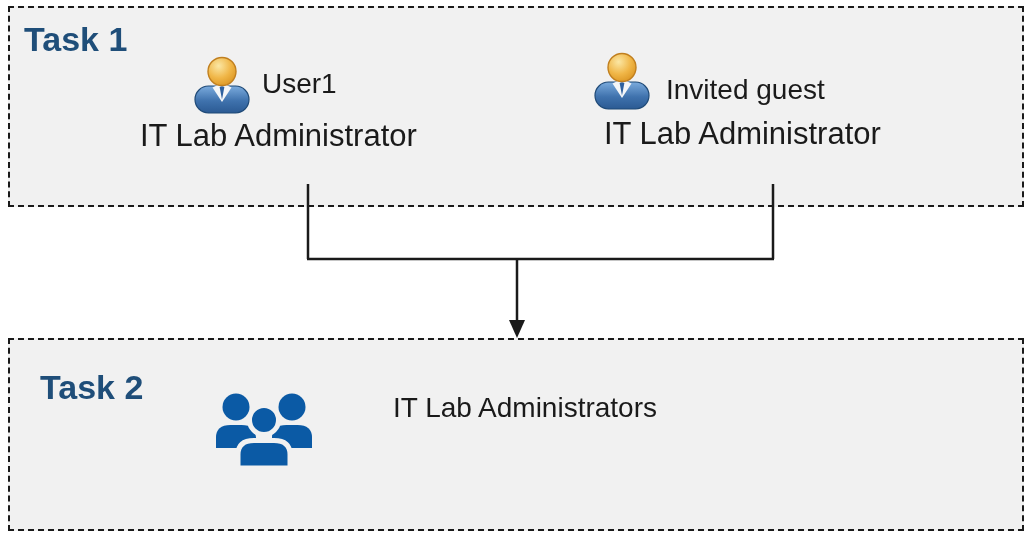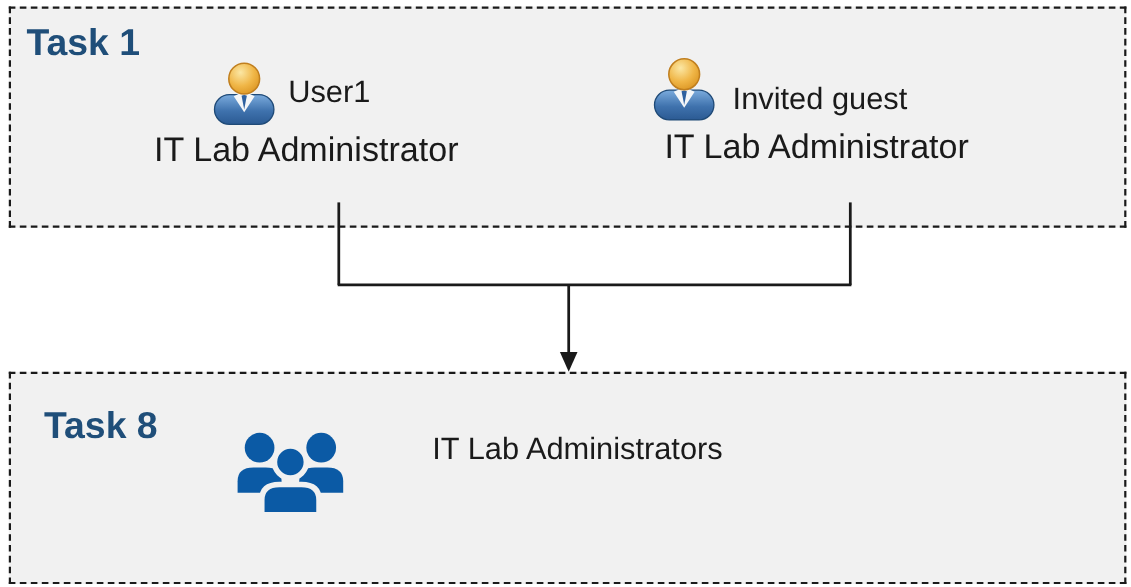--- a/index.html
+++ b/index.html
@@ -84,21 +84,21 @@
   <g stroke="#1a1a1a" stroke-width="2.5" fill="none">
     <path d="M308 184 V259"></path>
     <path d="M773 184 V259"></path>
     <path d="M307 259 H774"></path>
     <path d="M517 259 V322"></path>
   </g>
   <polygon points="509,320 525,320 517,338" fill="#1a1a1a"></polygon>
 </svg>
 
 <div class="panel" id="task2-panel"></div>
-<div class="task-title" id="task2-title">Task 8</div>
+<div class="task-title" id="task2-title">Task 2</div>
 
 <div id="group-icon">
   <svg viewBox="0 0 104 88" width="104" height="88">
     <g fill="#0b5aa5">
       <circle cx="24" cy="15" r="13.5"></circle>
       <path d="M4 56 L4 45.5 Q4 33 18.5 33 L29.5 33 Q44 33 44 45.5 L44 56 Z"></path>
       <circle cx="80" cy="15" r="13.5"></circle>
       <path d="M60 56 L60 45.5 Q60 33 74.5 33 L85.5 33 Q100 33 100 45.5 L100 56 Z"></path>
     </g>
     <g fill="#0b5aa5" stroke="#f1f1f1" stroke-width="5">

